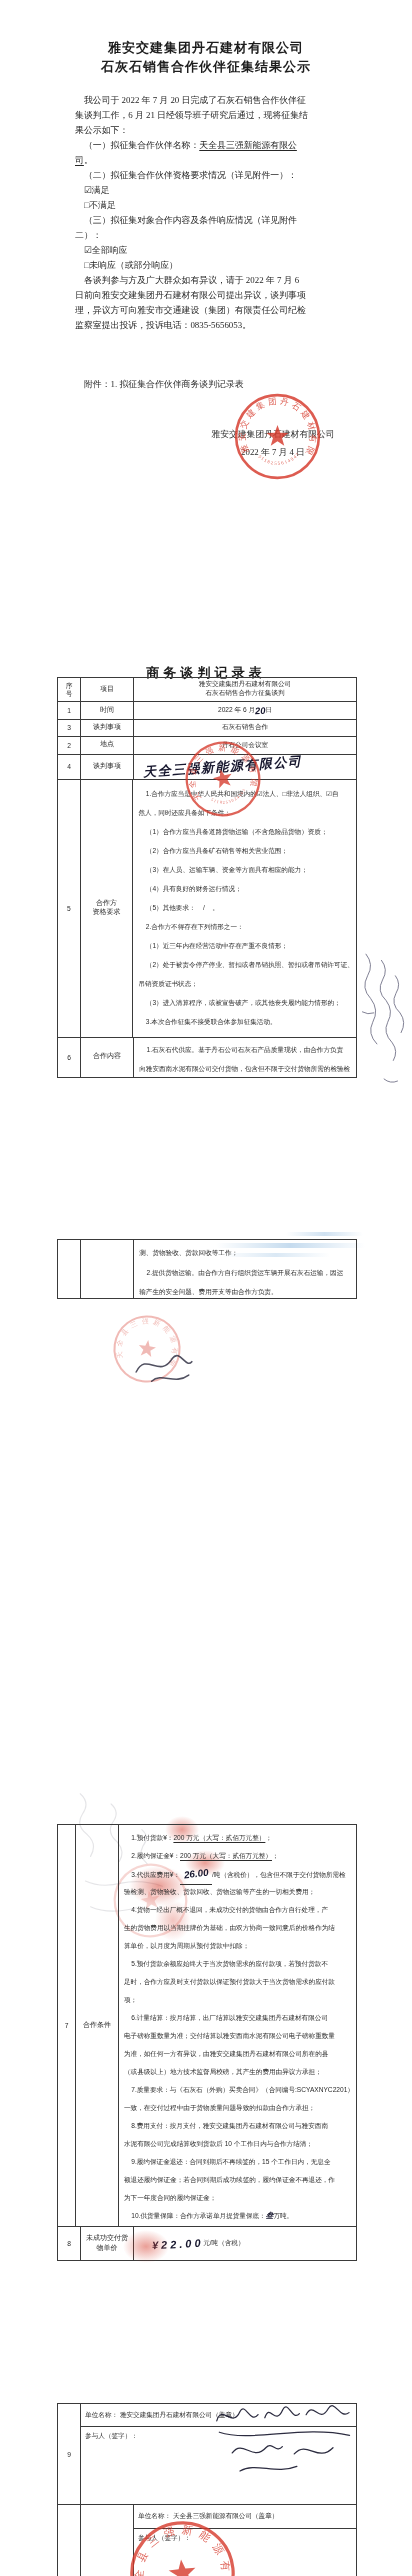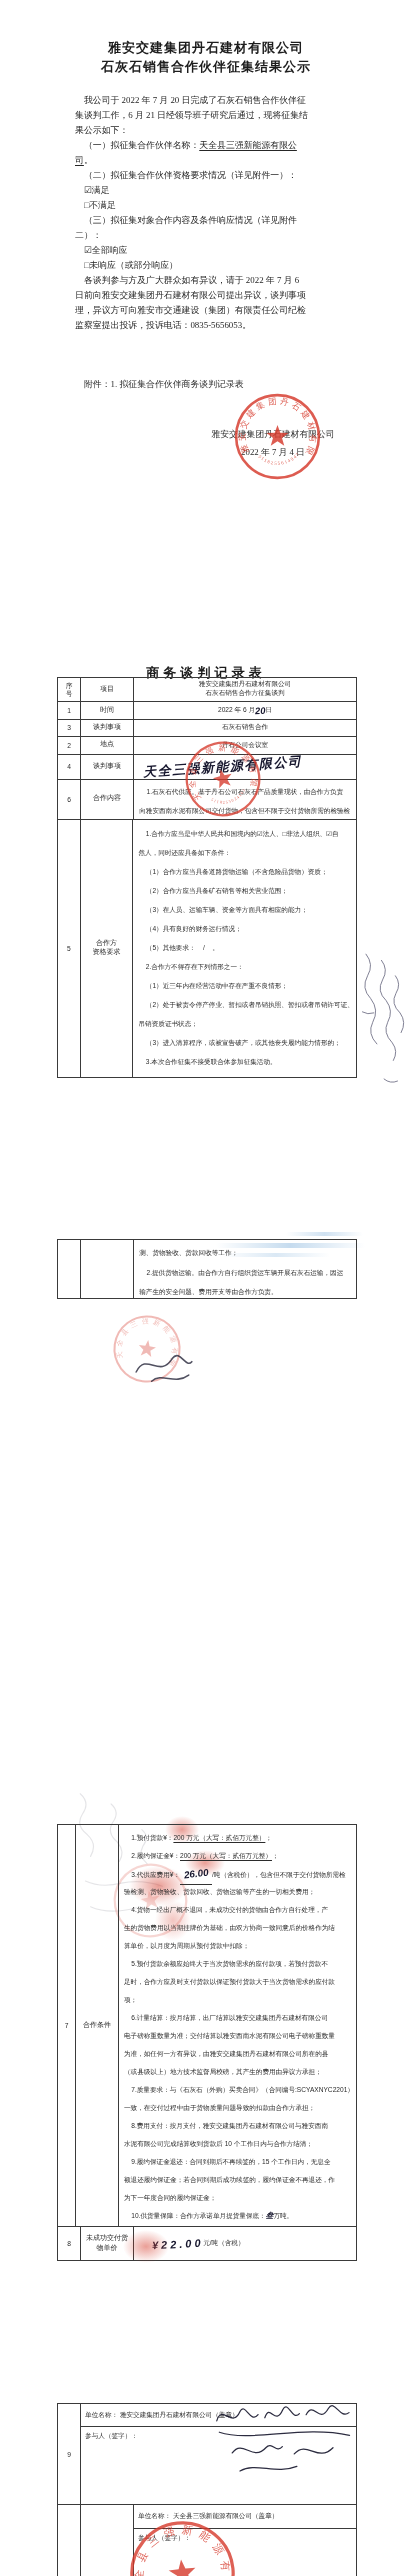--- a/index.html
+++ b/index.html
@@ -142,32 +142,20 @@
     </div>
     <div class="trow" style="height:25px;">
       <div class="cnum">4</div>
       <div class="clab ser">
           <div class="ln">谈判事项</div>
         </div>
       <div class="cbody">
         <span class="hw hw-big" style="position:absolute;left:9.3px;top:3.1px;">天全三强新能源有限公司</span>
       </div>
     </div>
-    <div class="trow" style="height:40px;">
-      <div class="cnum">6</div>
-      <div class="clab ser">
-          <div class="ln">合作内容</div>
-        </div>
-      <div class="cbody">
-        <div class="lines-md" style="padding-top:2.1px;">
-            <div class="ln">    1.石灰石代供应。基于丹石公司石灰石产品质量现状，由合作方负责</div>
-            <div class="ln">向雅安西南水泥有限公司交付货物，包含但不限于交付货物所需的检验检</div>
-          </div>
-      </div>
-    </div>
     <div class="trow" style="height:258px;">
       <div class="cnum">5</div>
       <div class="clab ser">
           <div class="ln">合作方</div>
           <div class="ln">资格要求</div>
         </div>
       <div class="cbody">
         <div class="lines-sm">
             <div class="ln">    1.合作方应当是中华人民共和国境内的☑法人、□非法人组织、☑自</div>
             <div class="ln">然人，同时还应具备如下条件：</div>
@@ -175,20 +163,32 @@
             <div class="ln">    （2）合作方应当具备矿石销售等相关营业范围；</div>
             <div class="ln">    （3）在人员、运输车辆、资金等方面具有相应的能力；</div>
             <div class="ln">    （4）具有良好的财务运行情况；</div>
             <div class="ln">    （5）其他要求：    /    。</div>
             <div class="ln">    2.合作方不得存在下列情形之一：</div>
             <div class="ln">    （1）近三年内在经营活动中存在严重不良情形；</div>
             <div class="ln">    （2）处于被责令停产停业、暂扣或者吊销执照、暂扣或者吊销许可证、</div>
             <div class="ln">吊销资质证书状态；</div>
             <div class="ln">    （3）进入清算程序，或被宣告破产，或其他丧失履约能力情形的；</div>
             <div class="ln">    3.本次合作征集不接受联合体参加征集活动。</div>
+          </div>
+      </div>
+    </div>
+    <div class="trow" style="height:40px;">
+      <div class="cnum">6</div>
+      <div class="clab ser">
+          <div class="ln">合作内容</div>
+        </div>
+      <div class="cbody">
+        <div class="lines-md" style="padding-top:2.1px;">
+            <div class="ln">    1.石灰石代供应。基于丹石公司石灰石产品质量现状，由合作方负责</div>
+            <div class="ln">向雅安西南水泥有限公司交付货物，包含但不限于交付货物所需的检验检</div>
           </div>
       </div>
     </div>
   </div>
 
   <svg class="abs" style="left:184px;top:740px;transform:rotate(-14deg);" width="78" height="78" viewBox="0 0 170 170">
     <g opacity="0.78">
       <circle cx="85" cy="85" r="79" fill="none" stroke="#d6392b" stroke-width="5"></circle>
       <path id="arc-b1" d="M31.3,116 A62,62 0 1 1 138.7,116" fill="none"></path>
       <text fill="#d6392b" font-size="16.5" style="letter-spacing:10px;font-family:'Liberation Serif',serif;"><textPath href="#arc-b1" startOffset="2">天全县三强新能源有限公司</textPath></text>

